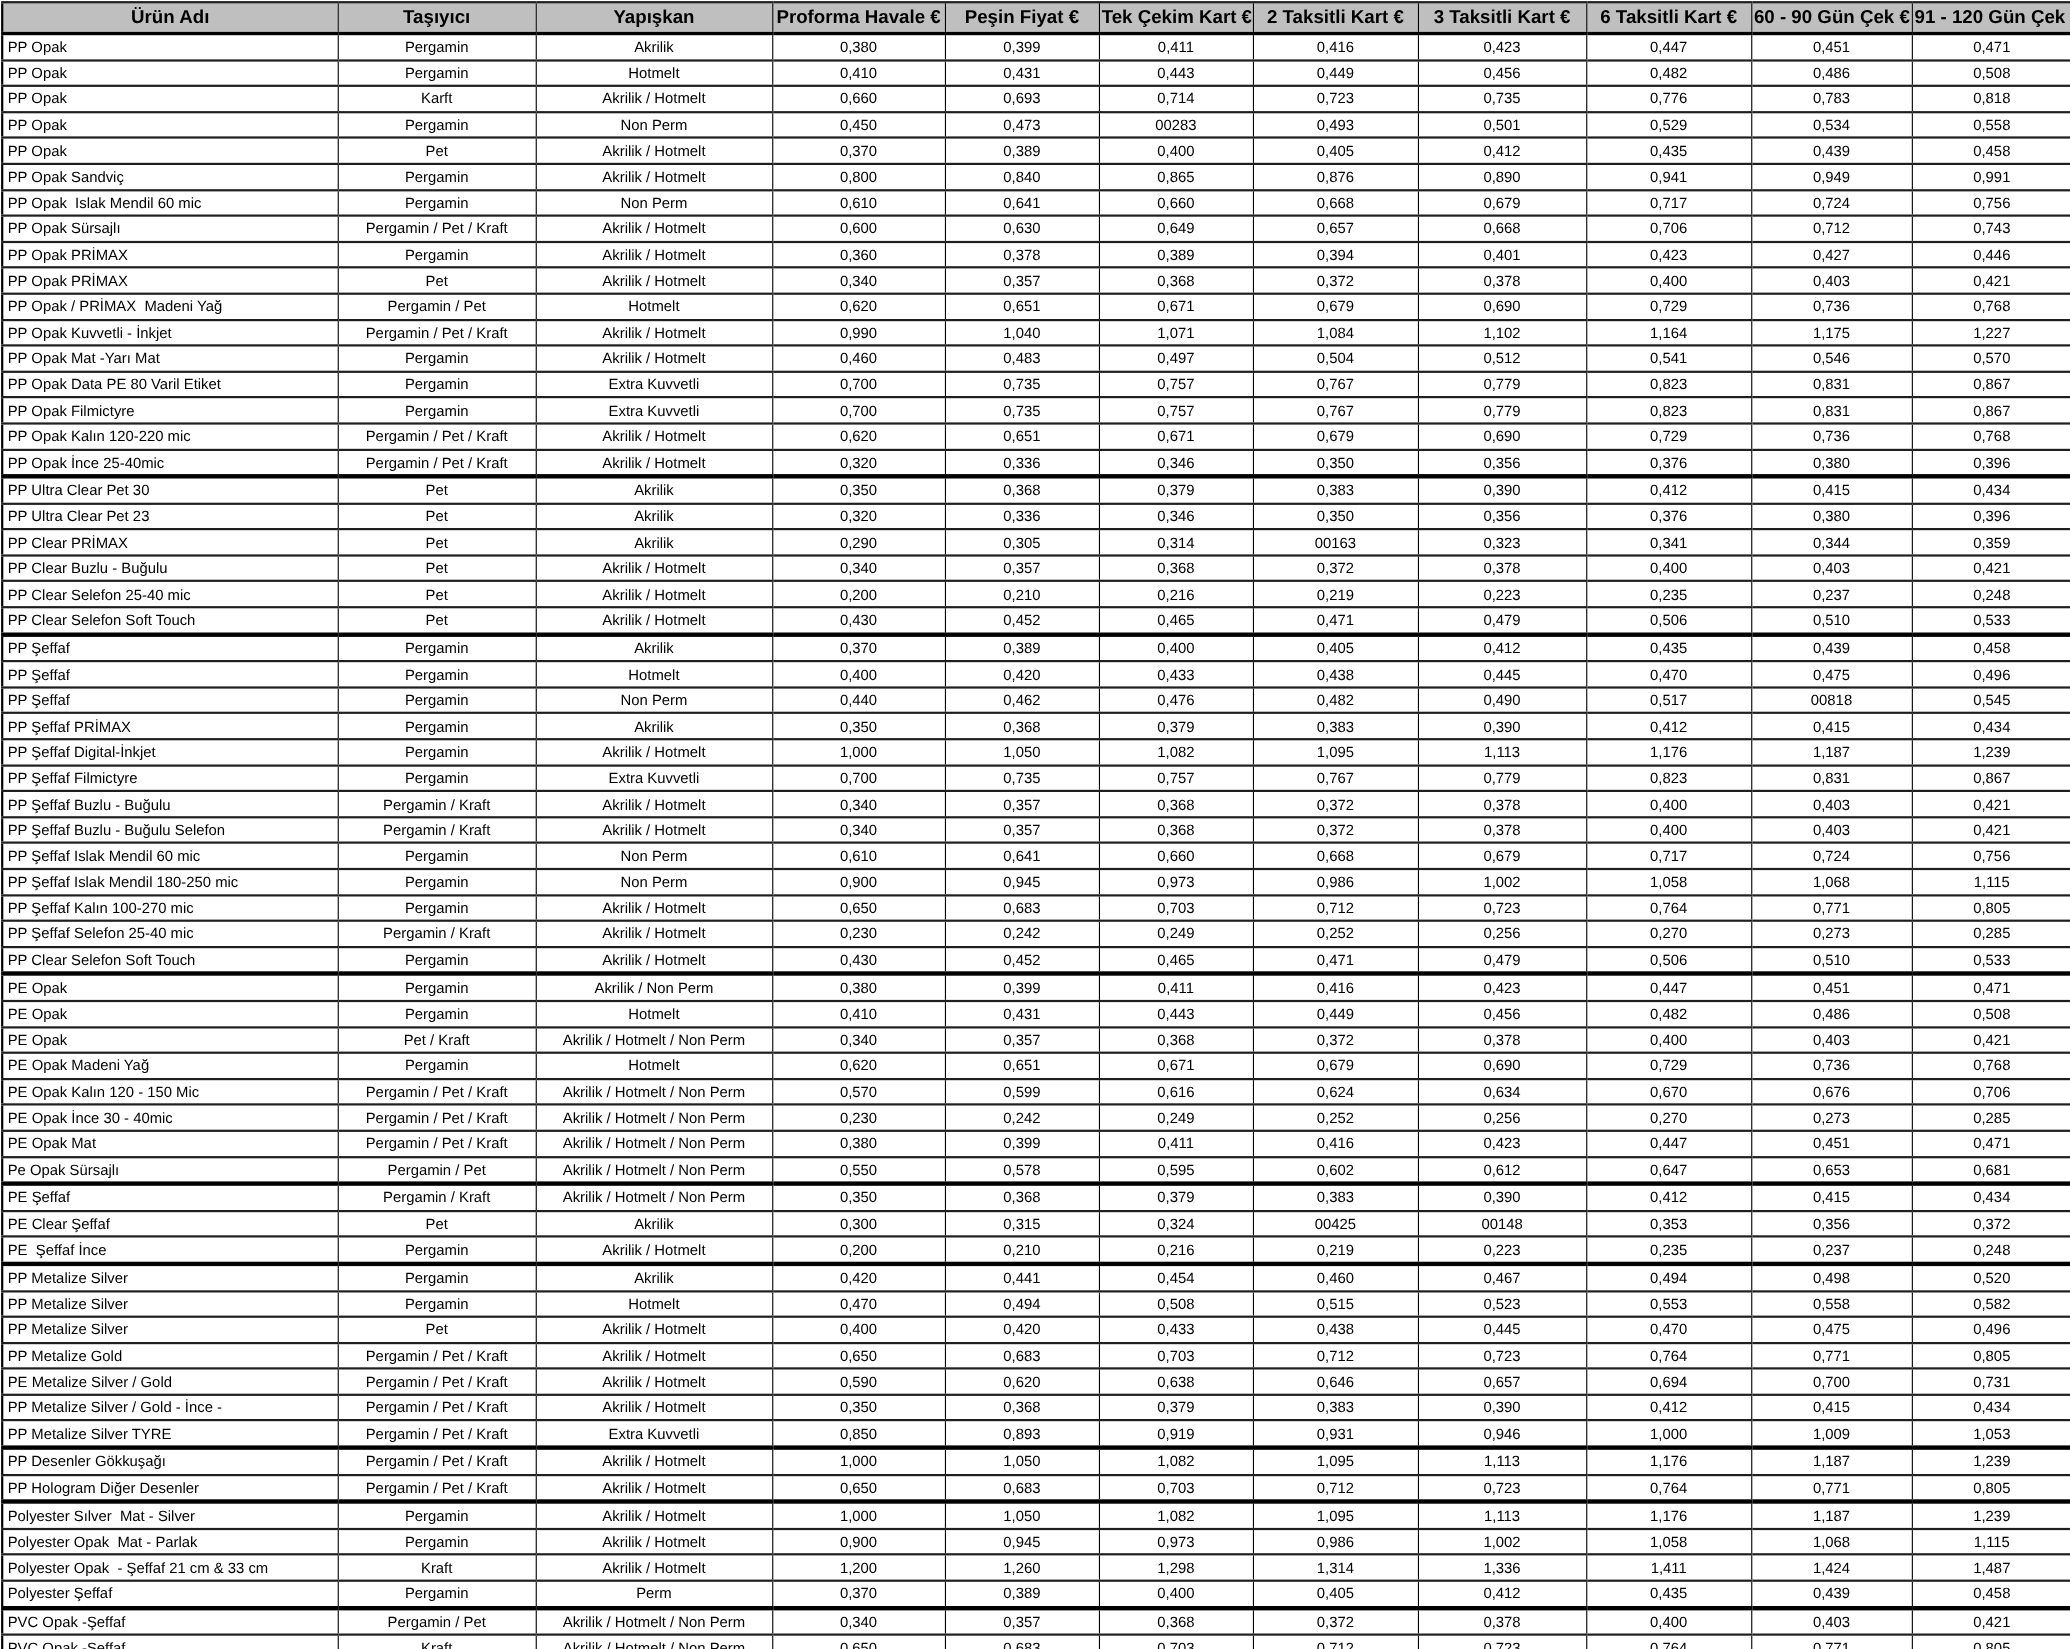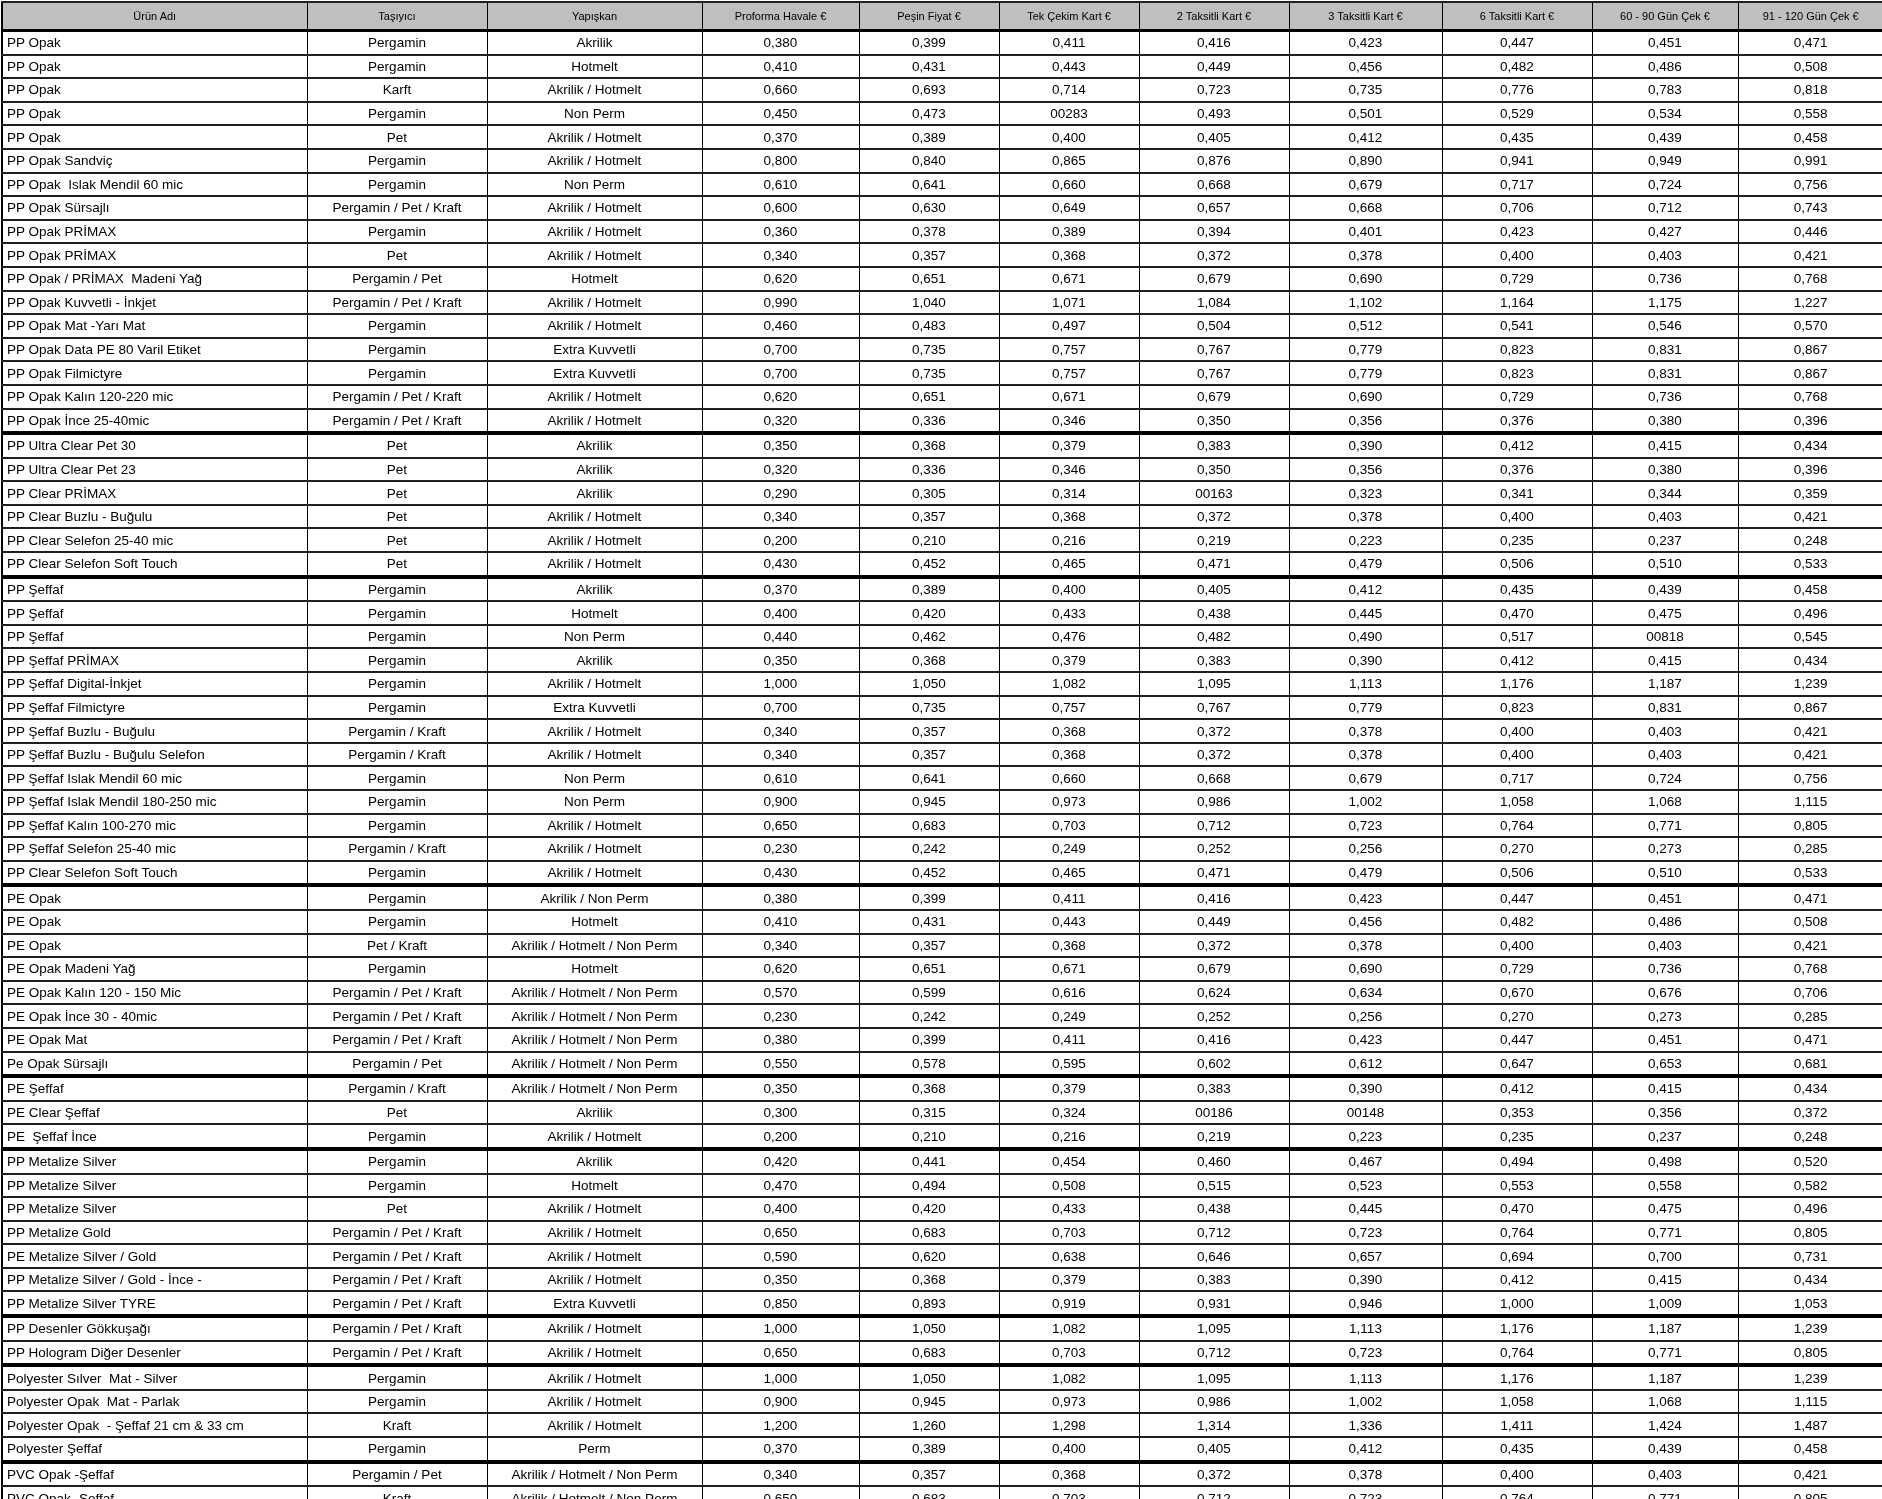--- a/index.html
+++ b/index.html
@@ -24,22 +24,22 @@
     border: 1px solid #000;
     border-top-width: 2px;
     border-top-color: #1f1f1f;
     overflow: hidden;
     white-space: pre;
     color: #000;
   }
   thead th {
     background: #bfbfbf;
     height: 26px;
-    font-size: 11px;
-    font-weight: normal;
+    font-size: 17px;
+    font-weight: bold;
     text-align: center;
     border-bottom: 3px solid #000;
     padding: 0 2px;
   }
   tbody td {
     height: 21.6px;
     font-size: 13.5px;
     text-align: center;
     padding: 0 3px;
     background: #ffffff;
@@ -671,21 +671,21 @@
           <td>0,415</td>
           <td>0,434</td>
         </tr>
         <tr>
           <td class="col-name">PE Clear Şeffaf</td>
           <td>Pet</td>
           <td>Akrilik</td>
           <td>0,300</td>
           <td>0,315</td>
           <td>0,324</td>
-          <td>00186</td>
+          <td>00425</td>
           <td>00148</td>
           <td>0,353</td>
           <td>0,356</td>
           <td>0,372</td>
         </tr>
         <tr>
           <td class="col-name">PE  Şeffaf İnce</td>
           <td>Pergamin</td>
           <td>Akrilik / Hotmelt</td>
           <td>0,200</td>

